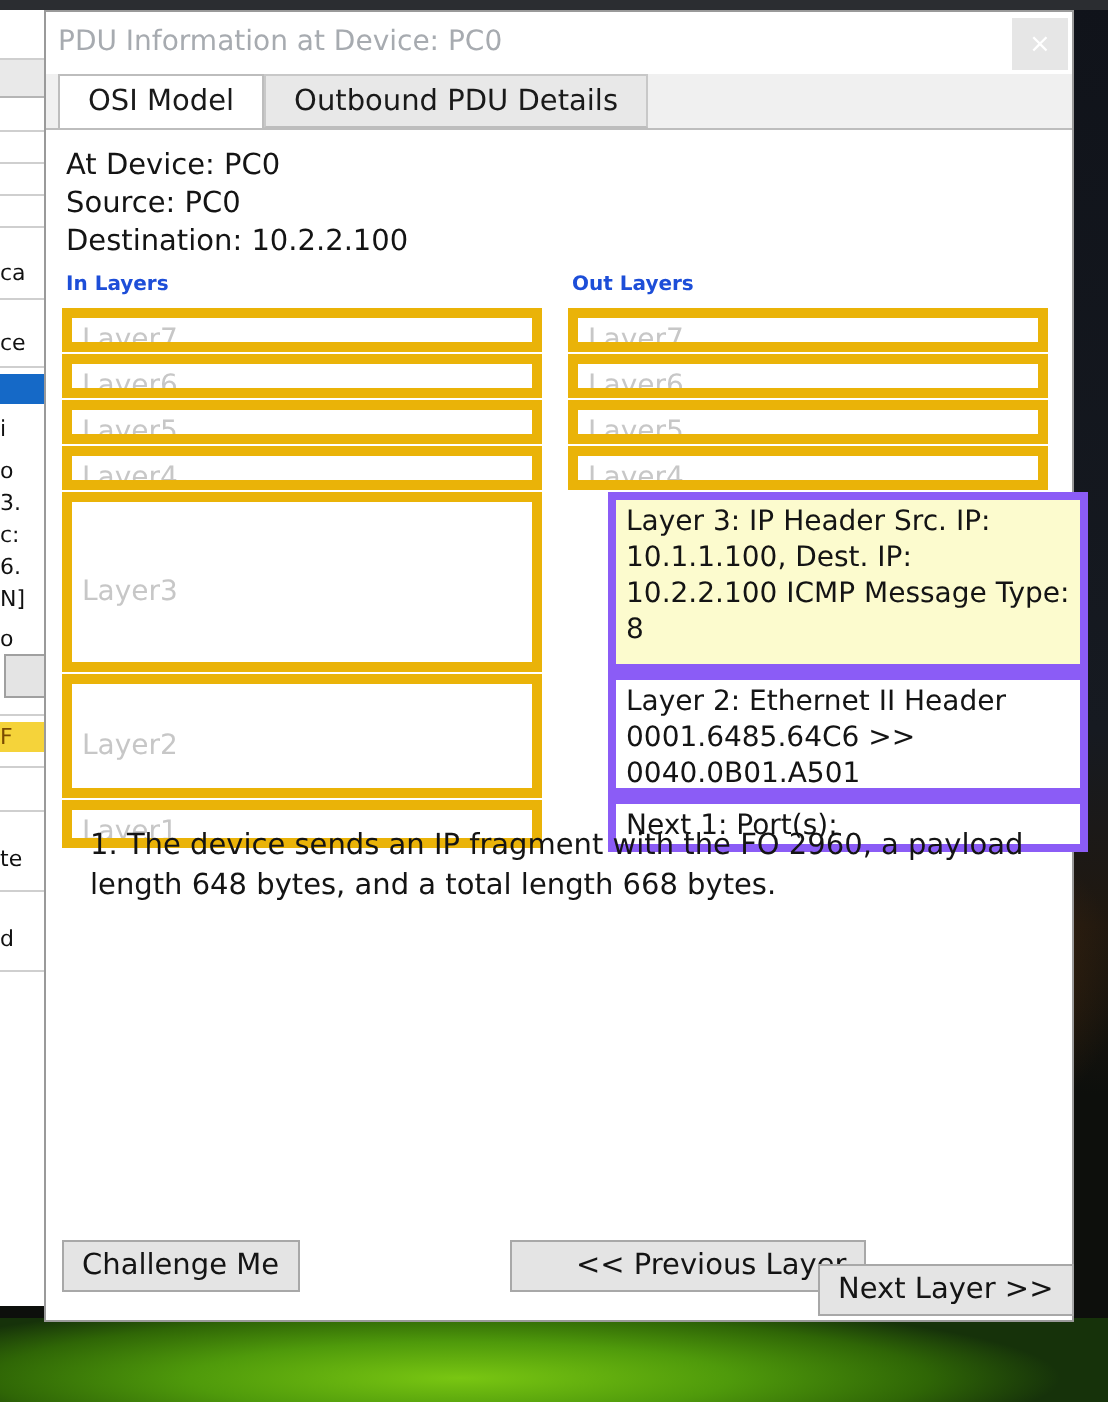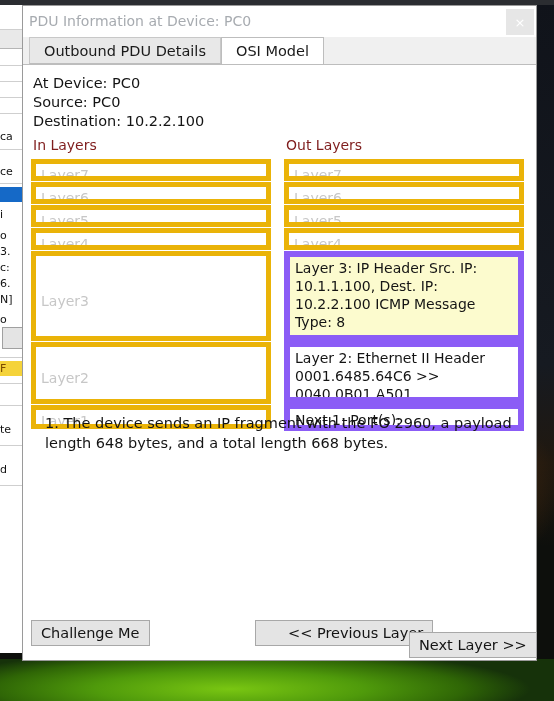--- a/index.html
+++ b/index.html
@@ -229,47 +229,48 @@
     width: 100%;
   }
   .col {
     position: absolute;
     width: 240px;
   }
   #col-in  { left: 8px; }
   #col-out { left: 261px; }
 
   .col-title {
-    font-size: 14px;
-    font-weight: normal;
-    color: #7f1d1d;
+    font-size: 10px;
+    font-weight: bold;
+    color: #1d4ed8;
     margin: 0 0 6px 2px;
     font-family: "DejaVu Sans", sans-serif;
   }
 
   .layer-box {
     box-sizing: border-box;
     width: 240px;
     padding: 2px 4px 2px 5px;
     font-size: 14px;
     line-height: 18px;
     font-family: "DejaVu Sans", sans-serif;
     overflow: hidden;
   }
   .layer-box.disabled {
     border: 5px solid #eab308;
     color: #c7c7c7;
     background: #ffffff;
     margin-bottom: 1px;
   }
   .layer-box.active {
-    border: 6px solid #8b5cf6;
+    border: 4px solid #8b5cf6;
     color: #141414;
     background: #ffffff;
     margin-bottom: 0;
+    margin-left: 20px;
   }
   .layer-box.active.highlight {
     background: #fcfbce;
   }
   .h22 { height: 22px; }
   .h24 { height: 24px; }
   .h90 { height: 90px; }
   .h62 { height: 62px; }
   .h28 { height: 28px; }
 
@@ -360,25 +361,25 @@
 <div id="dialog">
 
   <div id="titlebar">
     <div id="title-text">PDU Information at Device: PC0</div>
     <div id="close-button">
       <span id="close-icon">×</span>
     </div>
   </div>
 
   <div id="tabstrip">
+    <div class="tab active">
+      <span>OSI Model</span>
+    </div>
     <div class="tab inactive">
       <span>Outbound PDU Details</span>
-    </div>
-    <div class="tab active">
-      <span>OSI Model</span>
     </div>
   </div>
 
   <div id="panel">
 
     <div id="device-info">
       <div>At Device: PC0</div>
       <div>Source: PC0</div>
       <div>Destination: 10.2.2.100</div>
     </div>

